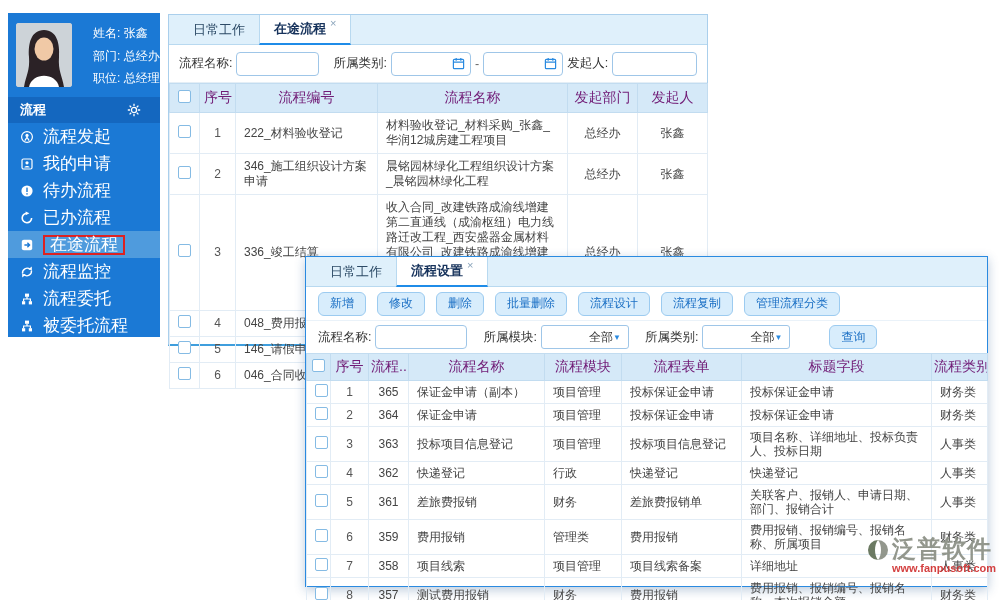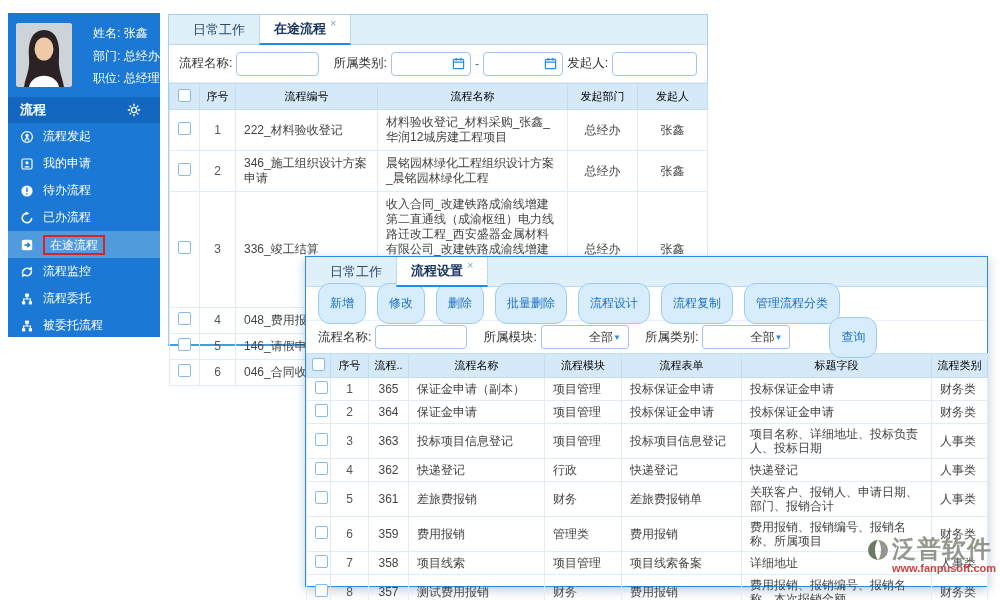--- a/index.html
+++ b/index.html
@@ -12,46 +12,46 @@
   
   .sidebar { position:absolute; left:8px; top:13px; width:152px; height:324px;
     background:#1b79d5; color:#fff; z-index:2; }
   .profile { display:flex; padding:10px 6px 8px 8px; height:84px; }
   .avatar { width:56px; height:64px; border-radius:3px; overflow:hidden; flex:0 0 auto;
     background:#cdd3d8; }
   .profile-info { margin-left:21px; display:flex; flex-direction:column; justify-content:space-between; padding:2px 0; }
   .profile-info div { font-size:12px; white-space:nowrap; }
   .menu-header { height:26px; background:#1467bf; display:flex; align-items:center;
     justify-content:space-between; padding:0 10px 0 12px; font-weight:bold; font-size:13px; }
-  .menu-item { height:27px; display:flex; align-items:center; padding-left:12px; font-size:12px;
+  .menu-item { height:27px; display:flex; align-items:center; padding-left:12px; font-size:17px;
     cursor:pointer; }
   .menu-item.selected { background:#4f9bdd; }
   .mi-icon { width:14px; height:14px; margin-right:9px; flex:0 0 auto; display:inline-flex; }
   .red-box { border:2px solid #dd2222; padding:0 5px; line-height:16px; }
 
   
   .tabbar { height:30px; background:#dff0fb; border-bottom:1px solid #b8d9f0; display:flex; align-items:stretch; padding-left:10px; }
   .tab { padding:0 14px; display:flex; align-items:center; font-size:13px; color:#2c4a66; cursor:pointer; position:relative; }
   .tab.active { background:#fff; color:#17335c; font-weight:bold;
     border-left:1px solid #b8d9f0; border-right:1px solid #b8d9f0;
     border-bottom:2px solid #1f8ce8; margin-bottom:-1px; }
   .tab .close { font-size:11px; color:#8aa4bb; margin-left:4px; position:relative; top:-6px; font-weight:normal; }
 
   .lbl { color:#333; font-size:12.5px; margin-right:4px; white-space:nowrap; }
   .inp { background:#fff; border:1px solid #9fc6e8; border-radius:4px; height:24px; }
   .date-inp { display:flex; align-items:center; justify-content:flex-end; padding:0 5px; }
   .sel { background:#fff; border:1px solid #9fc6e8; border-radius:3px; height:24px;
     display:flex; align-items:center; justify-content:flex-end; padding:0 7px; width:88px; cursor:pointer; }
   .sel .arrow { color:#2a8ae0; font-size:8px; }
-  .btn { background:#d8edfc; border:1px solid #9ccbf0; border-radius:12px; color:#1a6fc4;
-    font-size:12px; padding:0 11px; height:41px; cursor:pointer;
+  .btn { background:#d8edfc; border:1px solid #9ccbf0; border-radius:6px; color:#1a6fc4;
+    font-size:12px; padding:0 11px; height:24px; cursor:pointer;
     font-family:"Liberation Sans","DejaVu Sans",sans-serif; }
 
   table { border-collapse:collapse; table-layout:fixed; width:100%; }
-  th { background:#d5e9f8; color:#000000; font-weight:normal; font-size:11px;
+  th { background:#d5e9f8; color:#701a75; font-weight:normal; font-size:14px;
     border:1px solid #c2dcf0; padding:5px 4px; overflow:hidden; white-space:nowrap; }
   td { border:1px solid #e2ecf5; font-size:12px; color:#444; padding:5px 8px;
     word-break:break-all; line-height:15px; overflow:hidden; }
   td.seq { text-align:center; color:#555; }
   .cb { display:inline-block; width:13px; height:13px; border:1px solid #85bbe4;
     border-radius:2px; background:#fff; cursor:pointer; }
   td:first-child, th:first-child { text-align:center; padding:4px 2px; }
 
   
   .panel1 { position:absolute; left:168px; top:14px; width:540px; height:332px;

